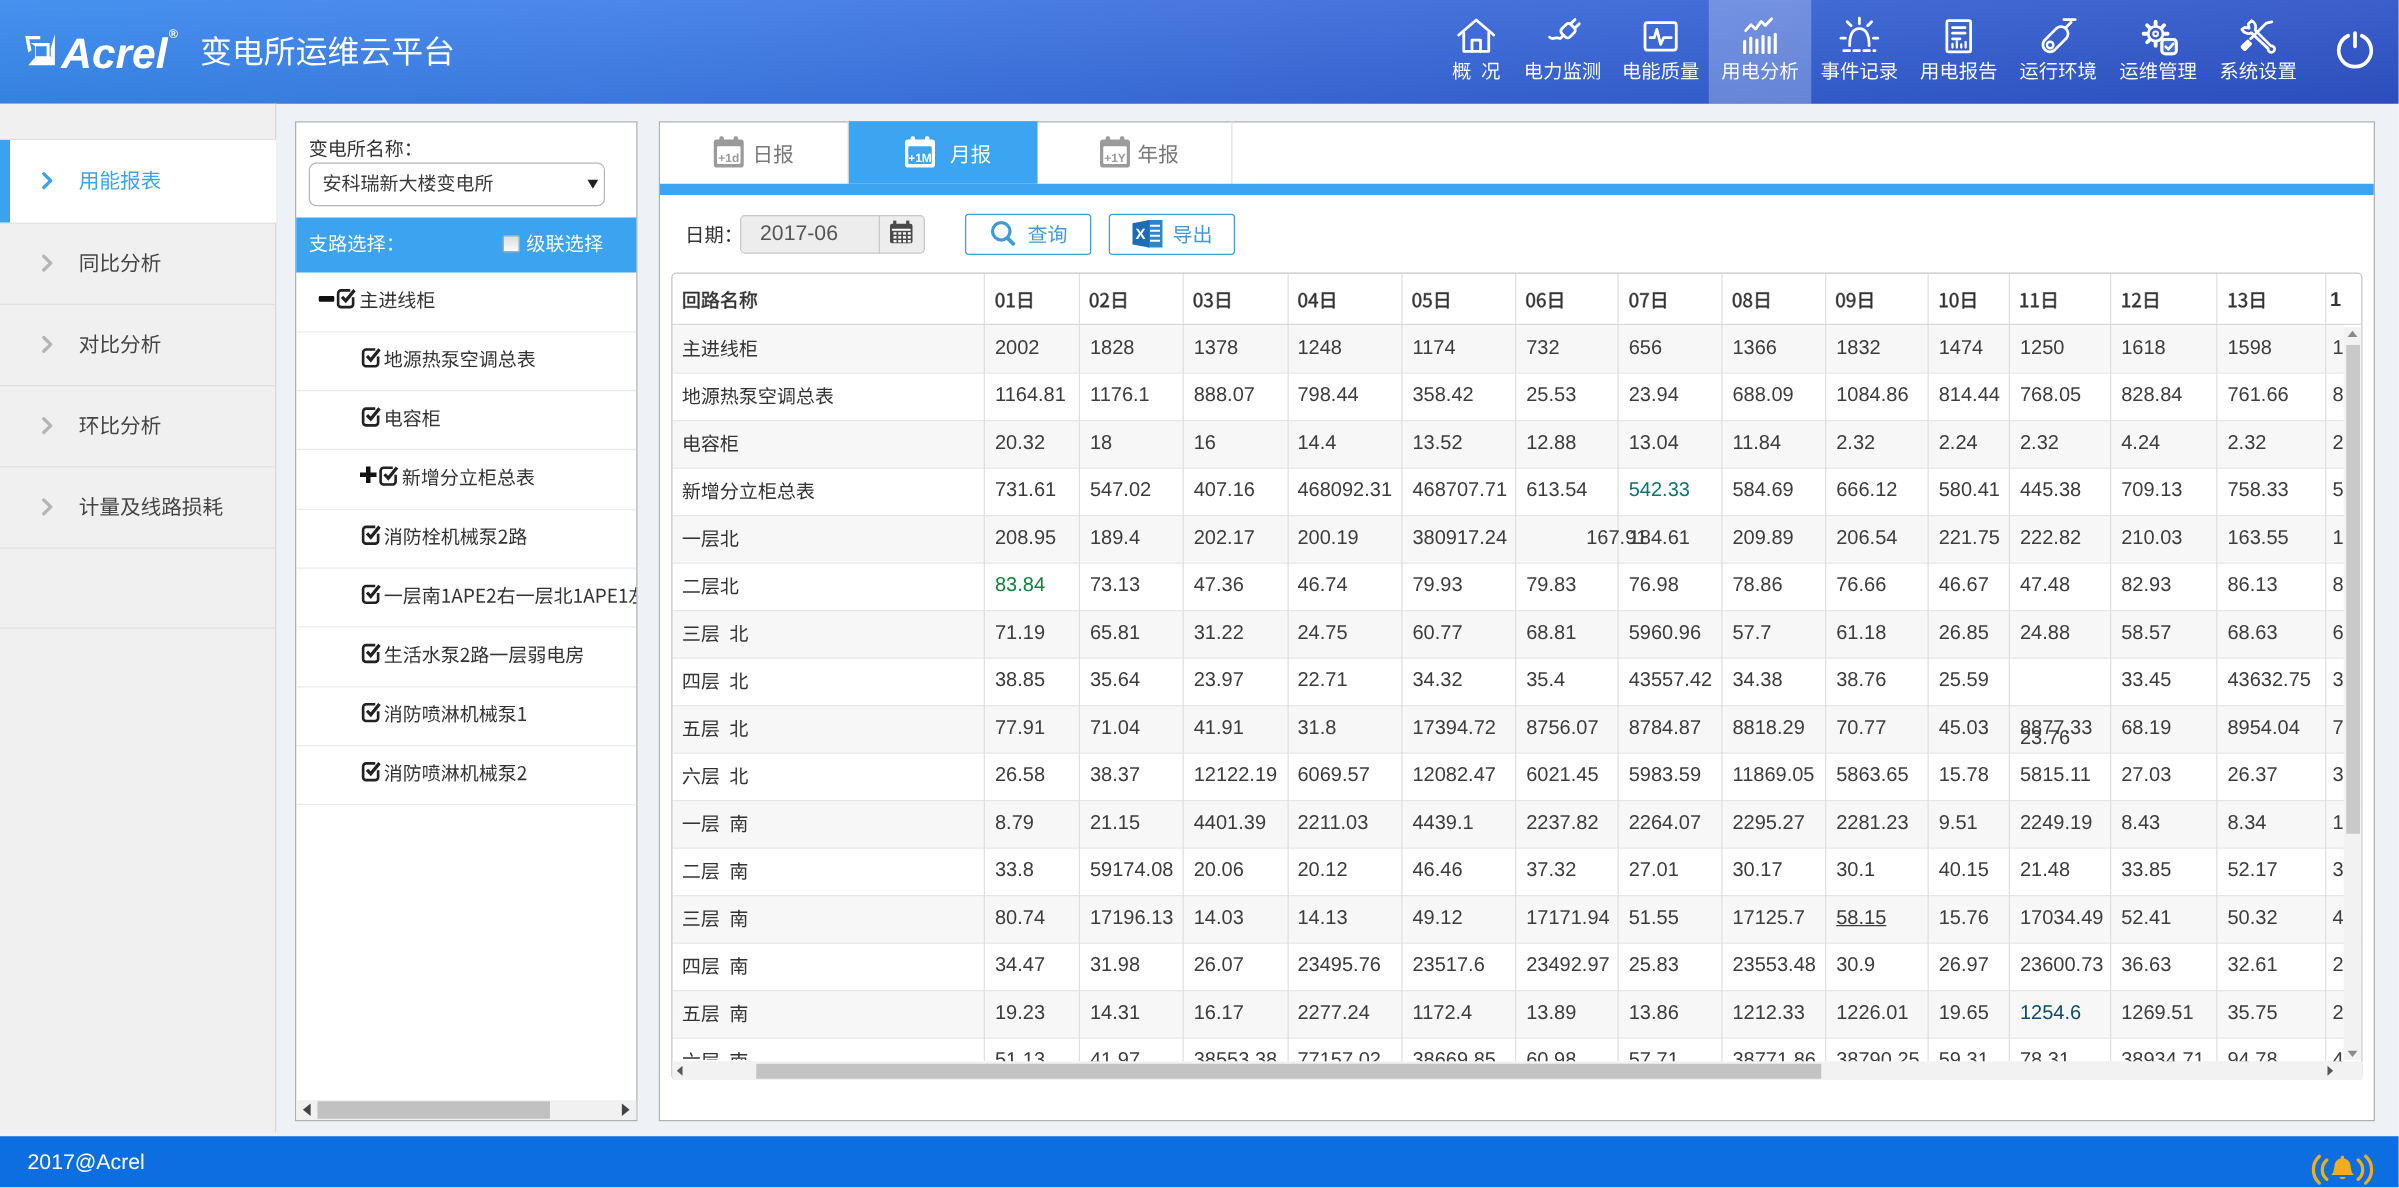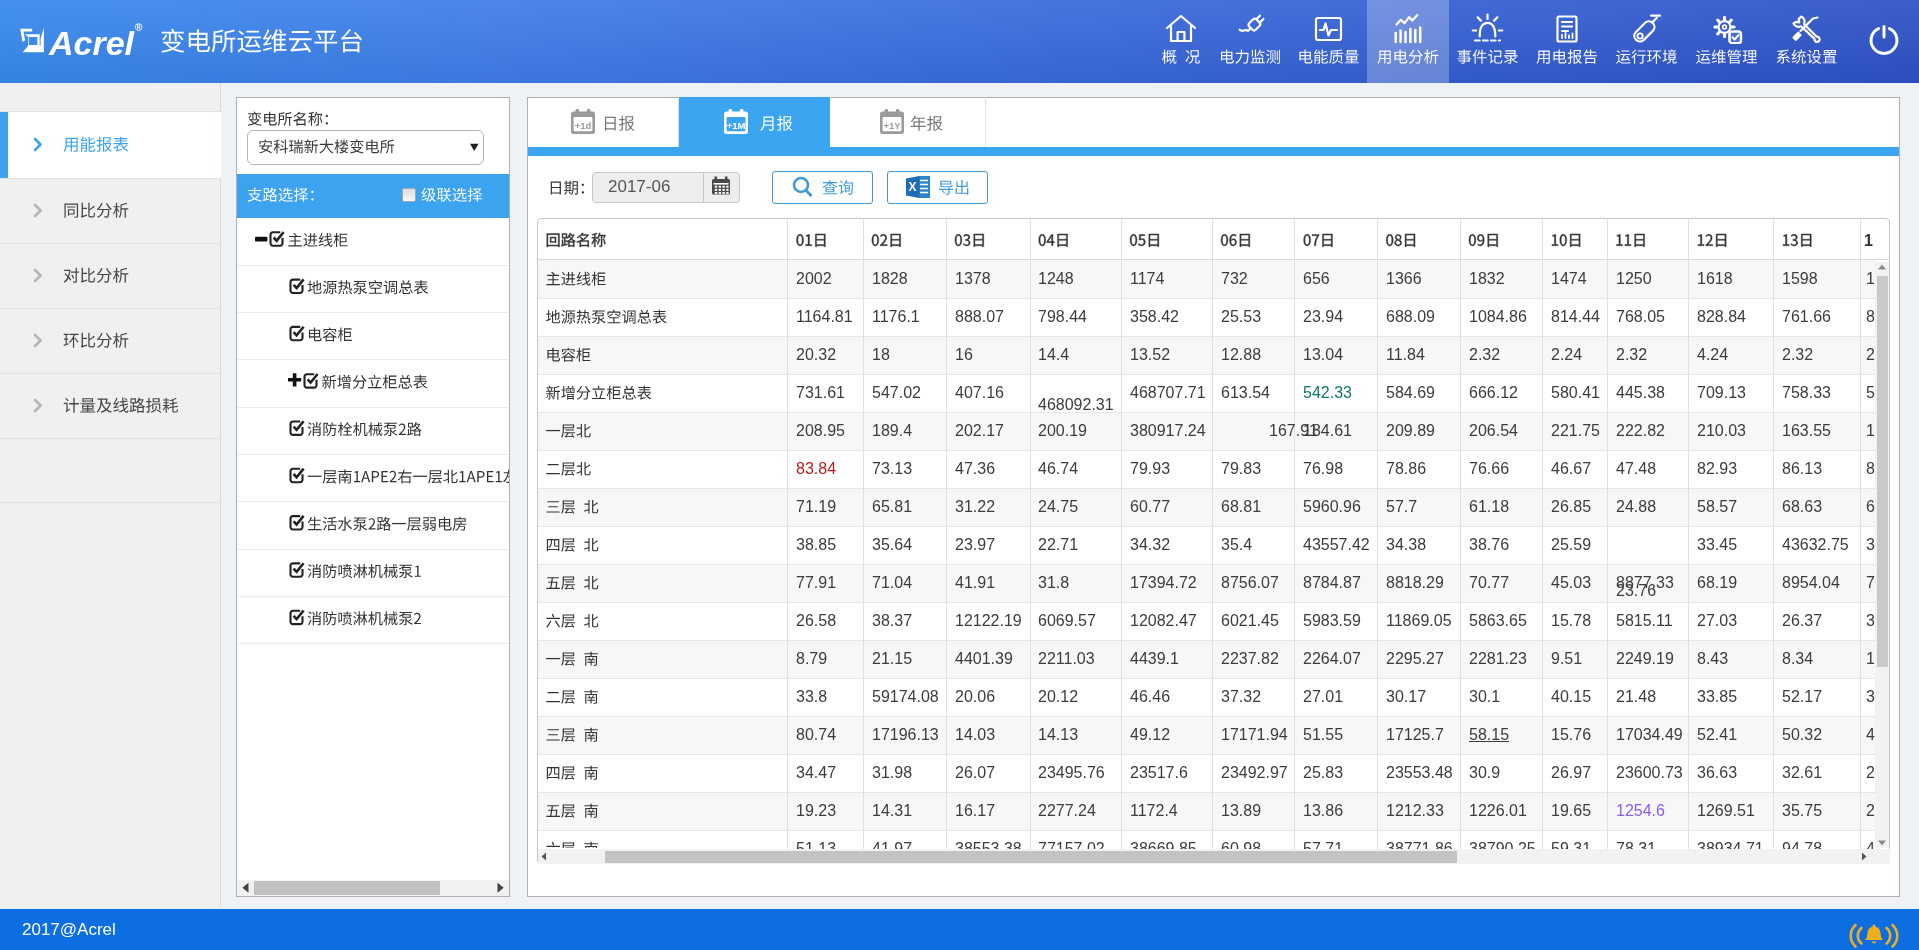--- a/index.html
+++ b/index.html
@@ -120,21 +120,21 @@
 <div style="position:absolute;left:1386px;top:346px;font:16px 'Liberation Sans',sans-serif;color:#3c3c3c;">11.84</div>
 <div style="position:absolute;left:1469px;top:346px;font:16px 'Liberation Sans',sans-serif;color:#3c3c3c;">2.32</div>
 <div style="position:absolute;left:1551px;top:346px;font:16px 'Liberation Sans',sans-serif;color:#3c3c3c;">2.24</div>
 <div style="position:absolute;left:1616px;top:346px;font:16px 'Liberation Sans',sans-serif;color:#3c3c3c;">2.32</div>
 <div style="position:absolute;left:1697px;top:346px;font:16px 'Liberation Sans',sans-serif;color:#3c3c3c;">4.24</div>
 <div style="position:absolute;left:1782px;top:346px;font:16px 'Liberation Sans',sans-serif;color:#3c3c3c;">2.32</div>
 <div style="position:absolute;left:1866px;top:346px;font:16px 'Liberation Sans',sans-serif;color:#3c3c3c;">2</div>
 <div style="position:absolute;left:796px;top:384px;font:16px 'Liberation Sans',sans-serif;color:#3c3c3c;">731.61</div>
 <div style="position:absolute;left:872px;top:384px;font:16px 'Liberation Sans',sans-serif;color:#3c3c3c;">547.02</div>
 <div style="position:absolute;left:955px;top:384px;font:16px 'Liberation Sans',sans-serif;color:#3c3c3c;">407.16</div>
-<div style="position:absolute;left:1038px;top:384px;font:16px 'Liberation Sans',sans-serif;color:#3c3c3c;margin-top:12px;">468092.31</div>
+<div style="position:absolute;left:1038px;top:384px;font:16px 'Liberation Sans',sans-serif;color:#3c3c3c;">468092.31</div>
 <div style="position:absolute;left:1130px;top:384px;font:16px 'Liberation Sans',sans-serif;color:#3c3c3c;">468707.71</div>
 <div style="position:absolute;left:1221px;top:384px;font:16px 'Liberation Sans',sans-serif;color:#3c3c3c;">613.54</div>
 <div style="position:absolute;left:1303px;top:384px;font:16px 'Liberation Sans',sans-serif;color:#0f766e;">542.33</div>
 <div style="position:absolute;left:1386px;top:384px;font:16px 'Liberation Sans',sans-serif;color:#3c3c3c;">584.69</div>
 <div style="position:absolute;left:1469px;top:384px;font:16px 'Liberation Sans',sans-serif;color:#3c3c3c;">666.12</div>
 <div style="position:absolute;left:1551px;top:384px;font:16px 'Liberation Sans',sans-serif;color:#3c3c3c;">580.41</div>
 <div style="position:absolute;left:1616px;top:384px;font:16px 'Liberation Sans',sans-serif;color:#3c3c3c;">445.38</div>
 <div style="position:absolute;left:1697px;top:384px;font:16px 'Liberation Sans',sans-serif;color:#3c3c3c;">709.13</div>
 <div style="position:absolute;left:1782px;top:384px;font:16px 'Liberation Sans',sans-serif;color:#3c3c3c;">758.33</div>
 <div style="position:absolute;left:1866px;top:384px;font:16px 'Liberation Sans',sans-serif;color:#3c3c3c;">5</div>
@@ -145,21 +145,21 @@
 <div style="position:absolute;left:1130px;top:422px;font:16px 'Liberation Sans',sans-serif;color:#3c3c3c;">380917.24</div>
 <div style="position:absolute;left:1221px;top:422px;font:16px 'Liberation Sans',sans-serif;color:#3c3c3c;margin-left:48px;">167.91</div>
 <div style="position:absolute;left:1303px;top:422px;font:16px 'Liberation Sans',sans-serif;color:#3c3c3c;">184.61</div>
 <div style="position:absolute;left:1386px;top:422px;font:16px 'Liberation Sans',sans-serif;color:#3c3c3c;">209.89</div>
 <div style="position:absolute;left:1469px;top:422px;font:16px 'Liberation Sans',sans-serif;color:#3c3c3c;">206.54</div>
 <div style="position:absolute;left:1551px;top:422px;font:16px 'Liberation Sans',sans-serif;color:#3c3c3c;">221.75</div>
 <div style="position:absolute;left:1616px;top:422px;font:16px 'Liberation Sans',sans-serif;color:#3c3c3c;">222.82</div>
 <div style="position:absolute;left:1697px;top:422px;font:16px 'Liberation Sans',sans-serif;color:#3c3c3c;">210.03</div>
 <div style="position:absolute;left:1782px;top:422px;font:16px 'Liberation Sans',sans-serif;color:#3c3c3c;">163.55</div>
 <div style="position:absolute;left:1866px;top:422px;font:16px 'Liberation Sans',sans-serif;color:#3c3c3c;">1</div>
-<div style="position:absolute;left:796px;top:460px;font:16px 'Liberation Sans',sans-serif;color:#b91c1c;">83.84</div>
+<div style="position:absolute;left:796px;top:460px;font:16px 'Liberation Sans',sans-serif;color:#15803d;">83.84</div>
 <div style="position:absolute;left:872px;top:460px;font:16px 'Liberation Sans',sans-serif;color:#3c3c3c;">73.13</div>
 <div style="position:absolute;left:955px;top:460px;font:16px 'Liberation Sans',sans-serif;color:#3c3c3c;">47.36</div>
 <div style="position:absolute;left:1038px;top:460px;font:16px 'Liberation Sans',sans-serif;color:#3c3c3c;">46.74</div>
 <div style="position:absolute;left:1130px;top:460px;font:16px 'Liberation Sans',sans-serif;color:#3c3c3c;">79.93</div>
 <div style="position:absolute;left:1221px;top:460px;font:16px 'Liberation Sans',sans-serif;color:#3c3c3c;">79.83</div>
 <div style="position:absolute;left:1303px;top:460px;font:16px 'Liberation Sans',sans-serif;color:#3c3c3c;">76.98</div>
 <div style="position:absolute;left:1386px;top:460px;font:16px 'Liberation Sans',sans-serif;color:#3c3c3c;">78.86</div>
 <div style="position:absolute;left:1469px;top:460px;font:16px 'Liberation Sans',sans-serif;color:#3c3c3c;">76.66</div>
 <div style="position:absolute;left:1551px;top:460px;font:16px 'Liberation Sans',sans-serif;color:#3c3c3c;">46.67</div>
 <div style="position:absolute;left:1616px;top:460px;font:16px 'Liberation Sans',sans-serif;color:#3c3c3c;">47.48</div>
@@ -281,21 +281,21 @@
 <div style="position:absolute;left:796px;top:802px;font:16px 'Liberation Sans',sans-serif;color:#3c3c3c;">19.23</div>
 <div style="position:absolute;left:872px;top:802px;font:16px 'Liberation Sans',sans-serif;color:#3c3c3c;">14.31</div>
 <div style="position:absolute;left:955px;top:802px;font:16px 'Liberation Sans',sans-serif;color:#3c3c3c;">16.17</div>
 <div style="position:absolute;left:1038px;top:802px;font:16px 'Liberation Sans',sans-serif;color:#3c3c3c;">2277.24</div>
 <div style="position:absolute;left:1130px;top:802px;font:16px 'Liberation Sans',sans-serif;color:#3c3c3c;">1172.4</div>
 <div style="position:absolute;left:1221px;top:802px;font:16px 'Liberation Sans',sans-serif;color:#3c3c3c;">13.89</div>
 <div style="position:absolute;left:1303px;top:802px;font:16px 'Liberation Sans',sans-serif;color:#3c3c3c;">13.86</div>
 <div style="position:absolute;left:1386px;top:802px;font:16px 'Liberation Sans',sans-serif;color:#3c3c3c;">1212.33</div>
 <div style="position:absolute;left:1469px;top:802px;font:16px 'Liberation Sans',sans-serif;color:#3c3c3c;">1226.01</div>
 <div style="position:absolute;left:1551px;top:802px;font:16px 'Liberation Sans',sans-serif;color:#3c3c3c;">19.65</div>
-<div style="position:absolute;left:1616px;top:802px;font:16px 'Liberation Sans',sans-serif;color:#8b5cf6;">1254.6</div>
+<div style="position:absolute;left:1616px;top:802px;font:16px 'Liberation Sans',sans-serif;color:#0c4a6e;">1254.6</div>
 <div style="position:absolute;left:1697px;top:802px;font:16px 'Liberation Sans',sans-serif;color:#3c3c3c;">1269.51</div>
 <div style="position:absolute;left:1782px;top:802px;font:16px 'Liberation Sans',sans-serif;color:#3c3c3c;">35.75</div>
 <div style="position:absolute;left:1866px;top:802px;font:16px 'Liberation Sans',sans-serif;color:#3c3c3c;">2</div>
 <div style="position:absolute;left:796px;top:840px;overflow:hidden;height:19px;font:16px 'Liberation Sans',sans-serif;color:#3c3c3c;">51.13</div>
 <div style="position:absolute;left:872px;top:840px;overflow:hidden;height:19px;font:16px 'Liberation Sans',sans-serif;color:#3c3c3c;">41.97</div>
 <div style="position:absolute;left:955px;top:840px;overflow:hidden;height:19px;font:16px 'Liberation Sans',sans-serif;color:#3c3c3c;">38553.38</div>
 <div style="position:absolute;left:1038px;top:840px;overflow:hidden;height:19px;font:16px 'Liberation Sans',sans-serif;color:#3c3c3c;">77157.02</div>
 <div style="position:absolute;left:1130px;top:840px;overflow:hidden;height:19px;font:16px 'Liberation Sans',sans-serif;color:#3c3c3c;">38669.85</div>
 <div style="position:absolute;left:1221px;top:840px;overflow:hidden;height:19px;font:16px 'Liberation Sans',sans-serif;color:#3c3c3c;">60.98</div>
 <div style="position:absolute;left:1303px;top:840px;overflow:hidden;height:19px;font:16px 'Liberation Sans',sans-serif;color:#3c3c3c;">57.71</div>

